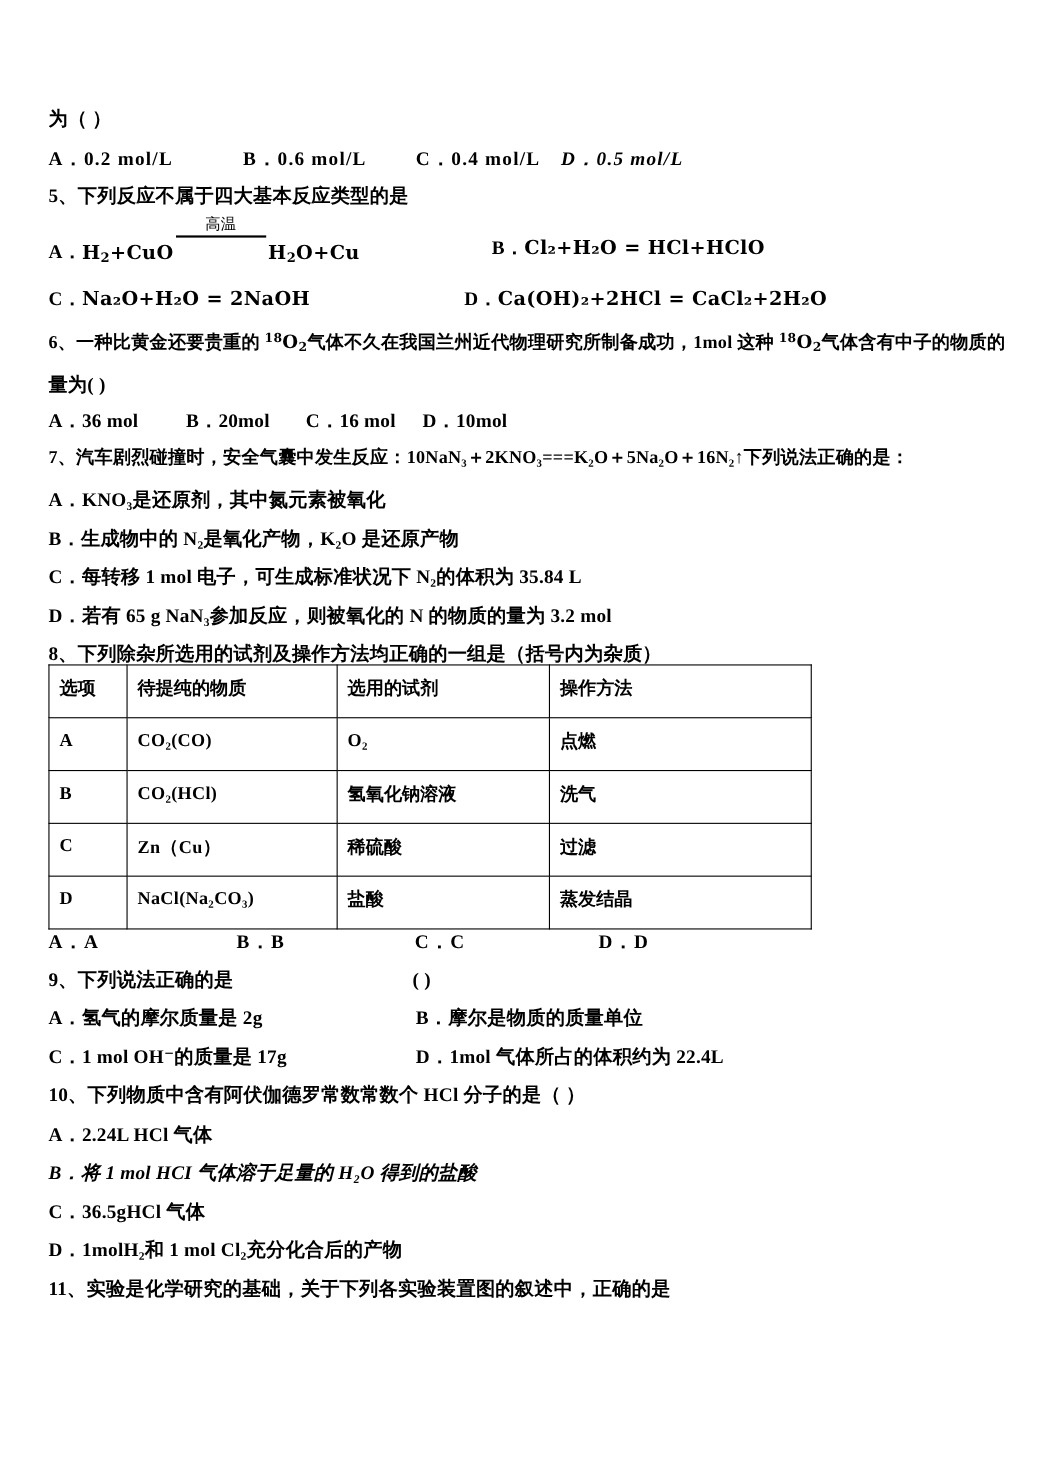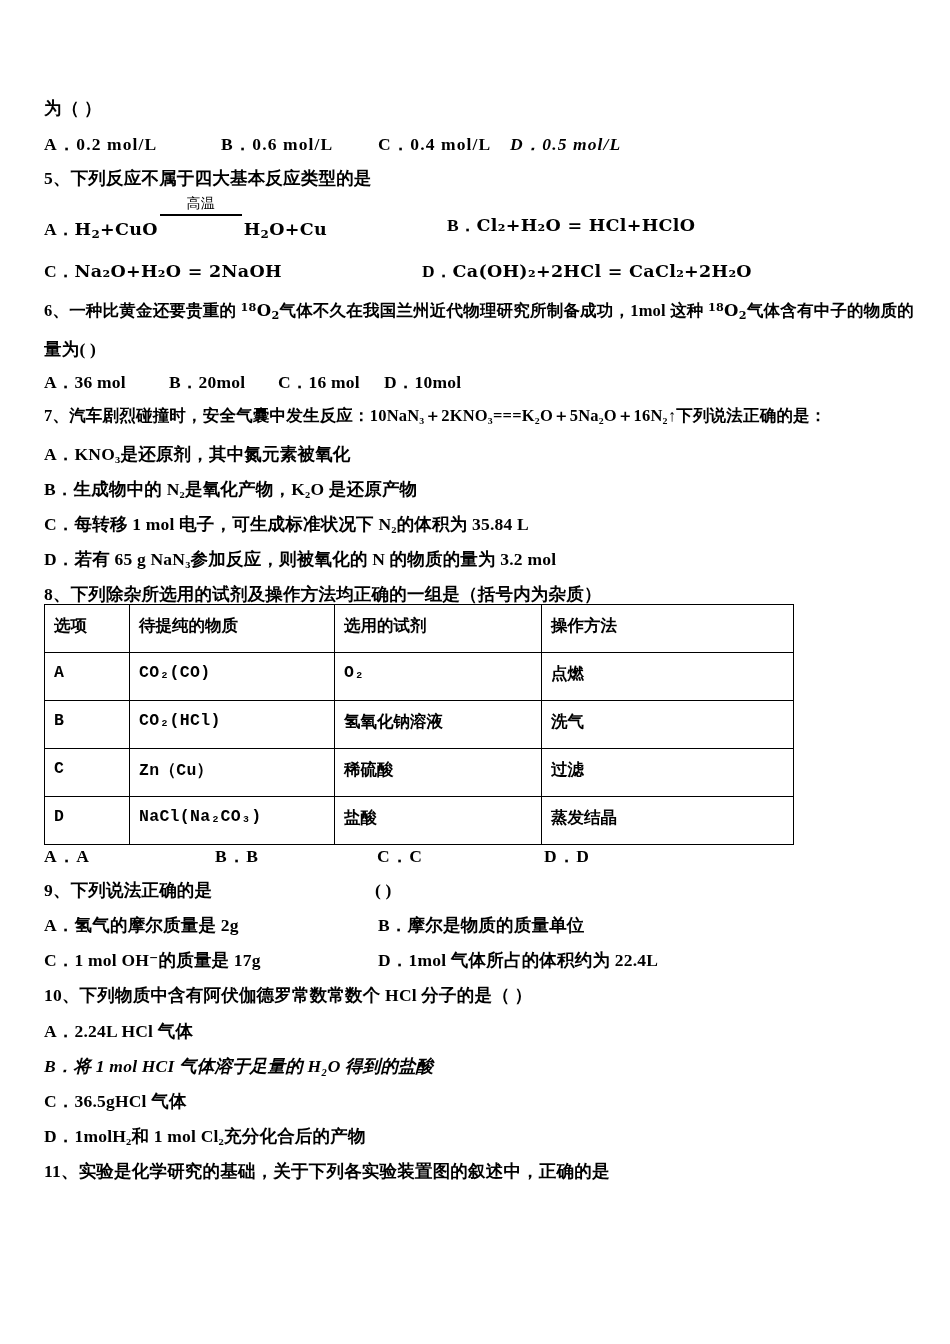--- a/index.html
+++ b/index.html
@@ -92,26 +92,26 @@
     top: 604px;
     width: 617px;
   }
   table.qtable {
     border-collapse: collapse;
     width: 617px;
     table-layout: fixed;
   }
   table.qtable td {
     border: 1.4px solid #000000;
-    padding: 10px 23px 10px 9px;
+    padding: 10px 9px 10px 9px;
     font-size: 16.5px;
     font-weight: bold;
     vertical-align: top;
     height: 27px;
-    font-family: Liberation Mono, monospace;
+    font-family: Liberation Serif, serif;
   }
   table.qtable td.c0 { width: 52px; }
   table.qtable td.c1 { width: 172px; }
   table.qtable td.c2 { width: 174px; }
   table.qtable td.c3 { width: 219px; }
   .formula {
     font-family: "DejaVu Serif", "Liberation Serif", serif;
     font-weight: bold;
     letter-spacing: 0.3px;
   }

